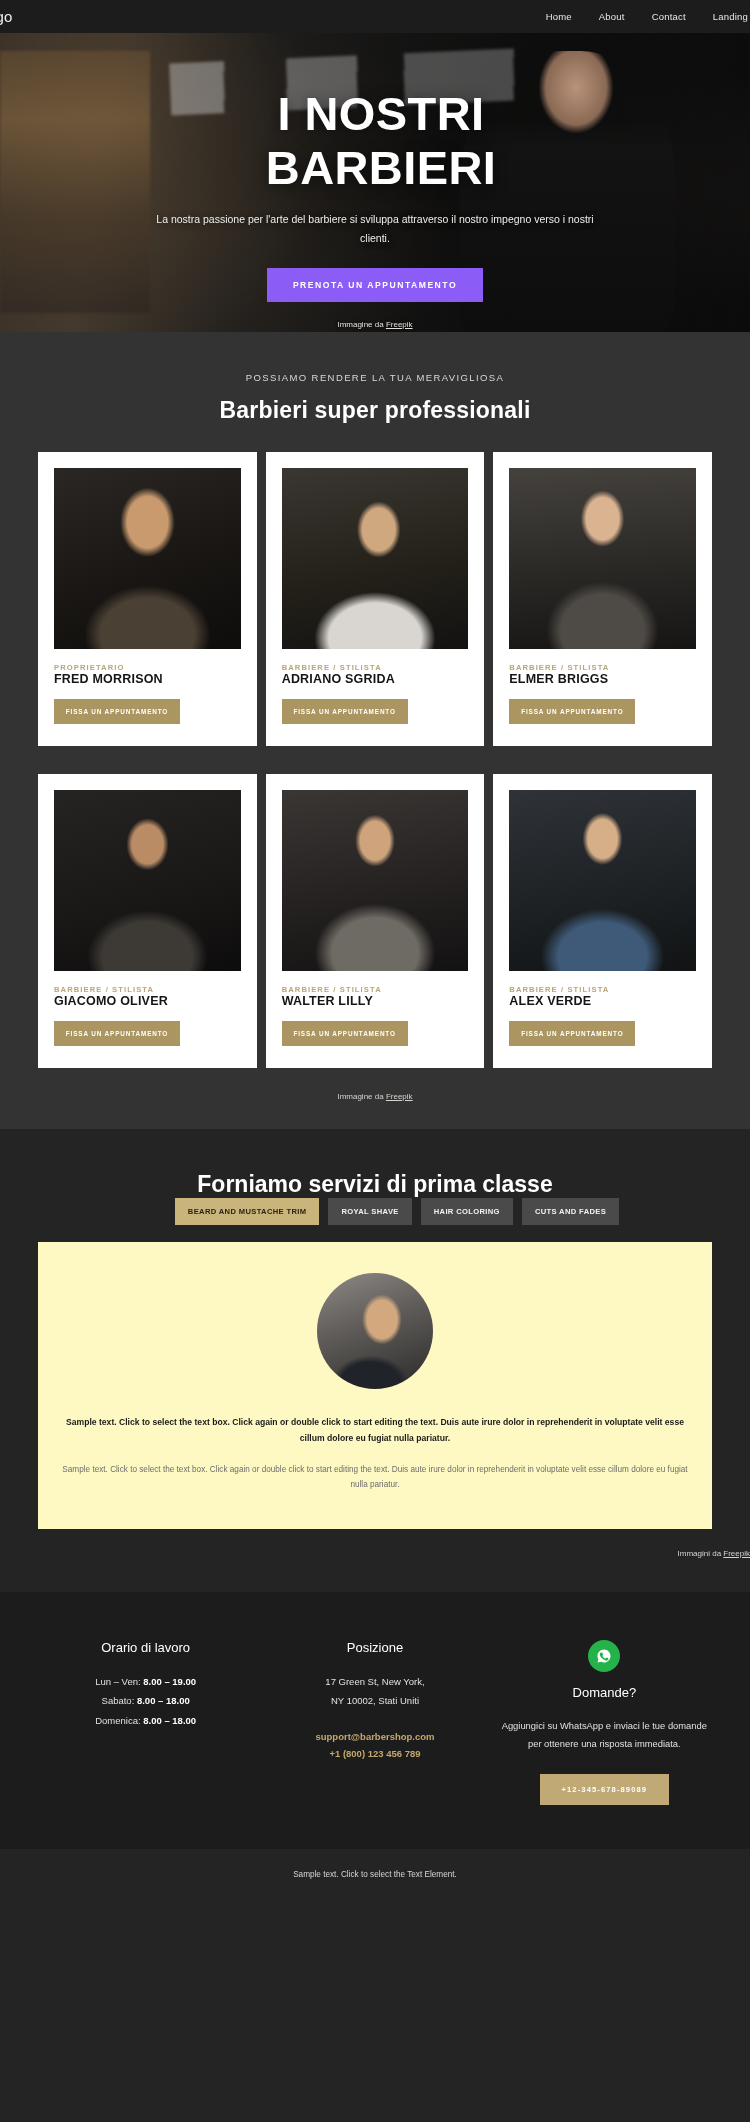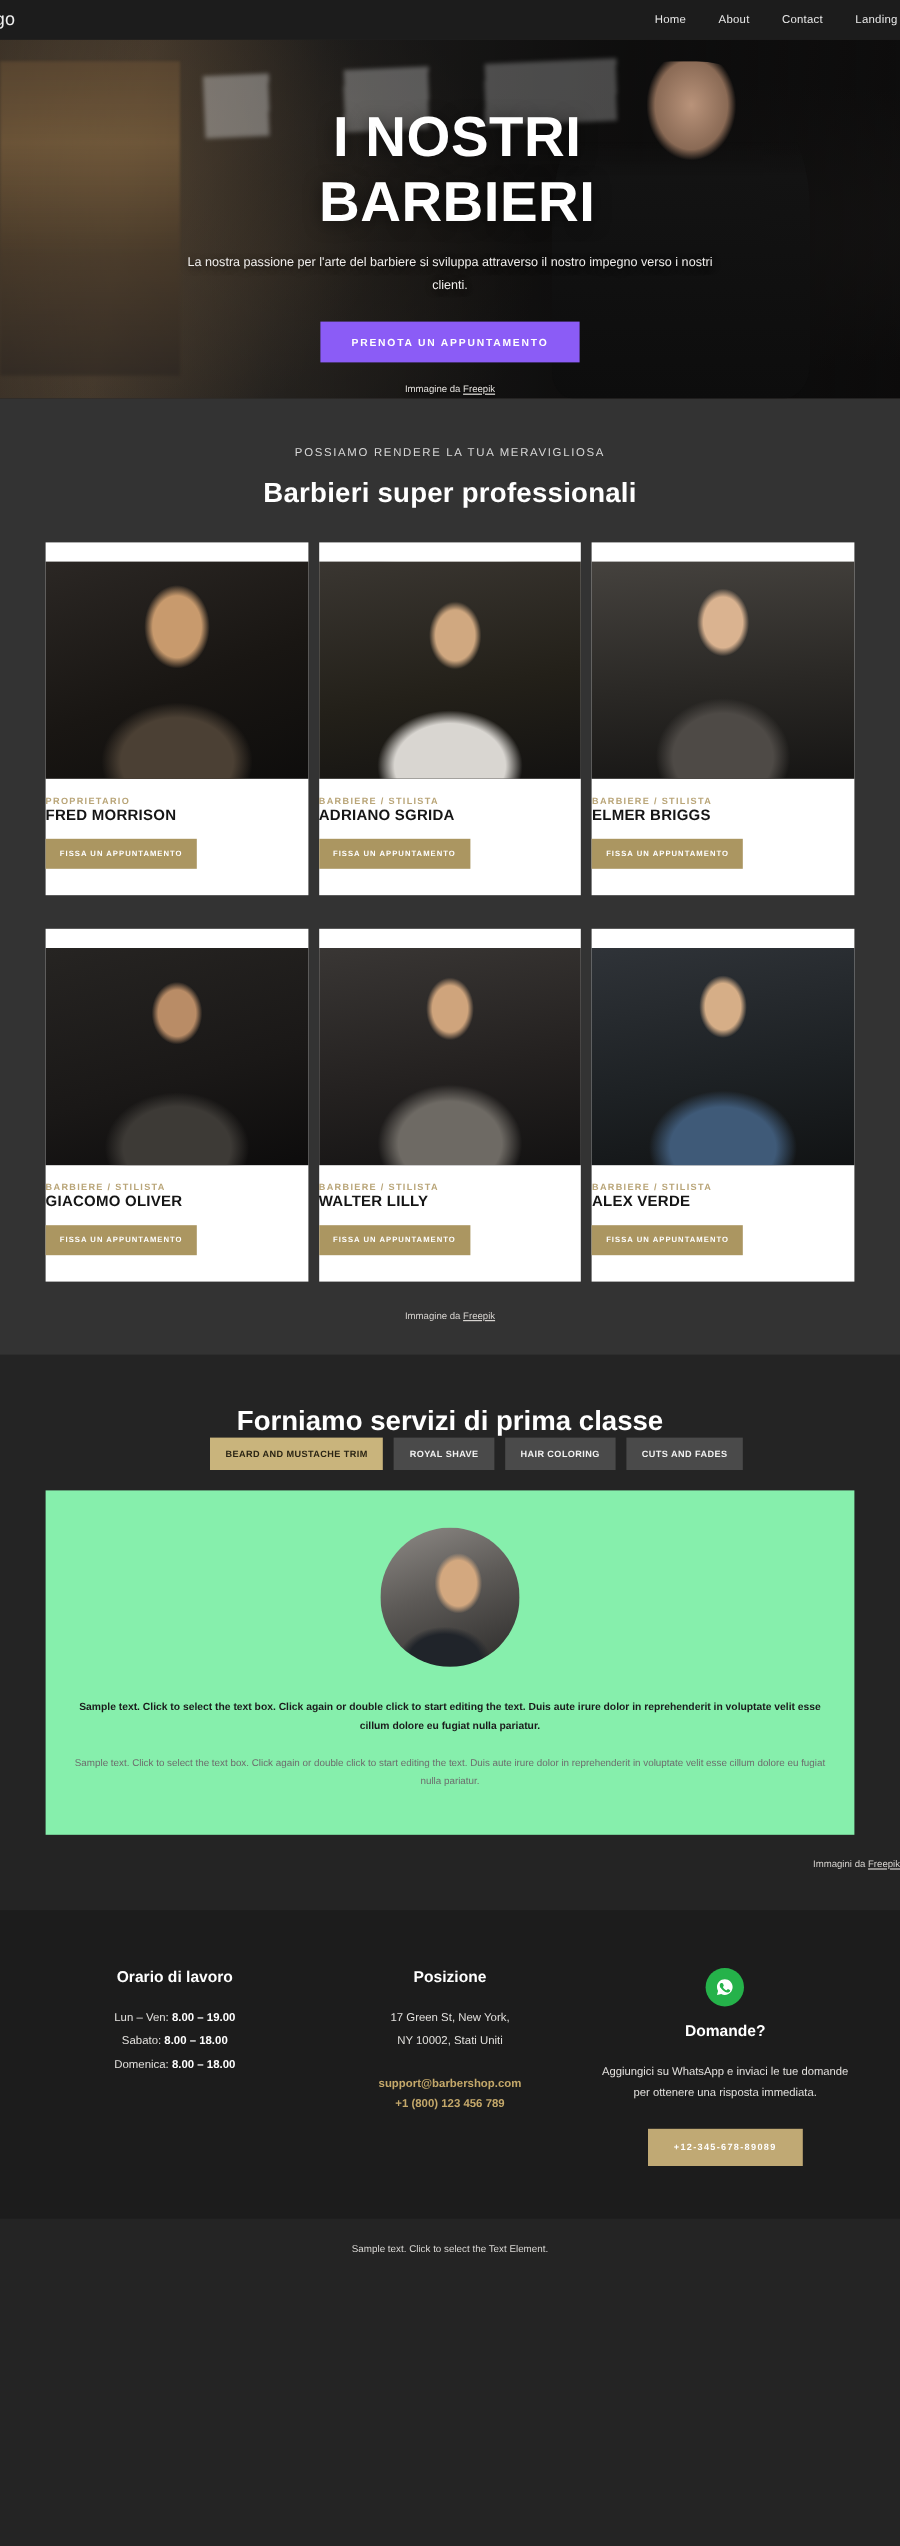--- a/index.html
+++ b/index.html
@@ -159,21 +159,21 @@
   }
   .grid{
     display:grid;
     grid-template-columns:repeat(3, 1fr);
     gap:9px;
     padding:0 38px;
     margin-top:28px;
   }
   .card{
     background:#fff;
-    padding:16px 0 22px;
+    padding:16px 16px 22px;
   }
   .card-photo{
     width:100%;
     height:181px;
     background:#1b1b1b;
     position:relative;
     overflow:hidden;
   }
   .ph-a{ background:
       radial-gradient(ellipse 44px 56px at 50% 30%, #c89a6d 0 46%, rgba(120,85,58,0) 62%),
@@ -263,21 +263,21 @@
     border:0;
     cursor:pointer;
     font-family:inherit;
     white-space:nowrap;
   }
   .tab.active{
     background:#c9b47c;
     color:#2a2414;
   }
   .panel{
-    background:#86efac;
+    background:#fef9c3;
     margin:17px 38px 0;
     padding:31px 20px 36px;
     text-align:center;
   }
   .avatar{
     width:116px; height:116px;
     border-radius:50%;
     margin:0 auto;
     background:
       radial-gradient(ellipse 30px 38px at 56% 40%, #d3a87f 0 50%, rgba(140,105,74,0) 66%),
@@ -309,21 +309,21 @@
   .footer{
     background:#1c1c1c;
     padding:48px 36px 44px;
     display:grid;
     grid-template-columns:repeat(3,1fr);
     gap:10px;
     text-align:center;
   }
   .f-title{
     font-size:13px;
-    font-weight:700;
+    font-weight:400;
     color:#fff;
     margin-bottom:17px;
   }
   .f-line{
     font-size:9.5px;
     line-height:2.05;
     color:#e2e0dd;
   }
   .f-line b{ color:#ffffff; }
   .f-gold{

